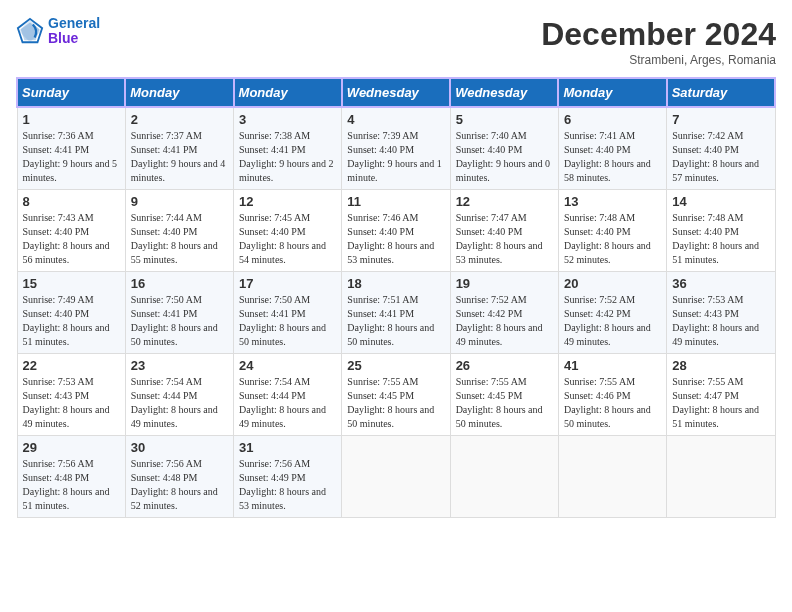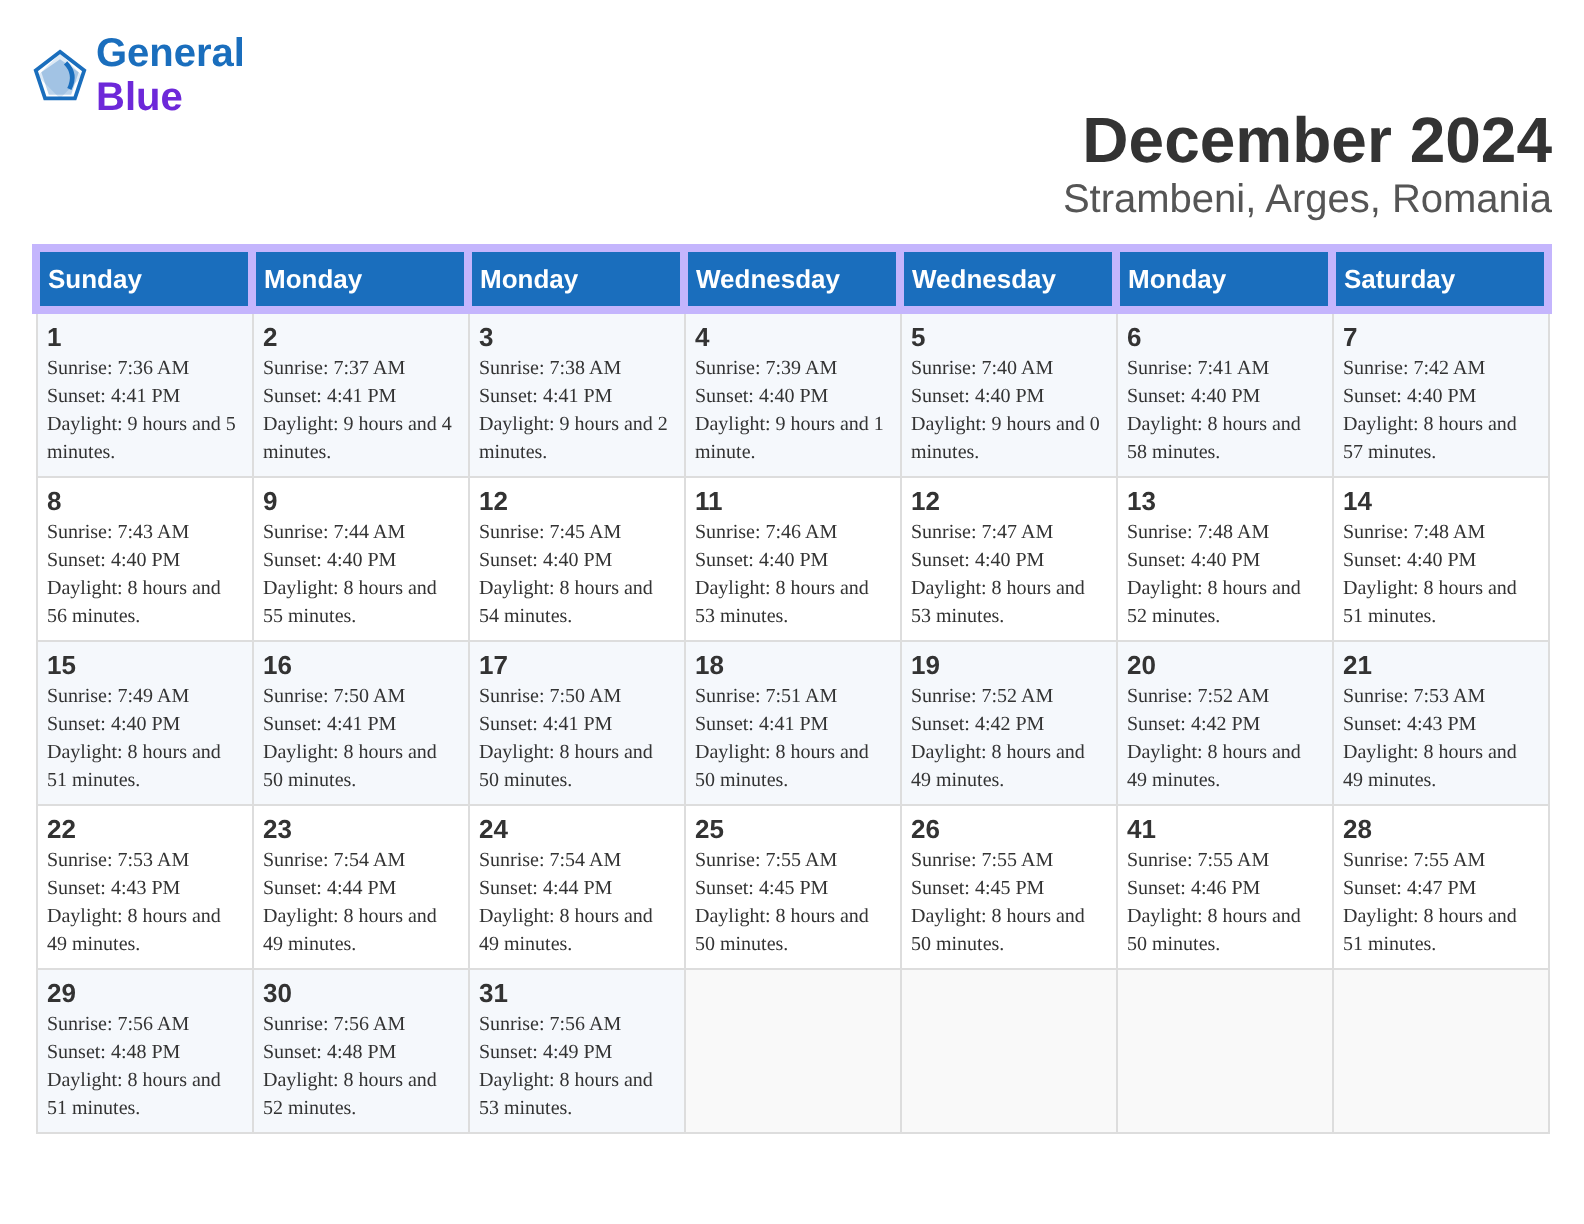--- a/index.html
+++ b/index.html
@@ -15,58 +15,58 @@
       justify-content: space-between;
       align-items: flex-start;
       margin-bottom: 10px;
     }
     .logo {
       display: flex;
       align-items: center;
       gap: 4px;
     }
     .logo-text {
-      font-size: 20px;
+      font-size: 14px;
       font-weight: bold;
       color: #333;
       line-height: 1.1;
     }
     .logo-text span {
       color: #1a6ebd;
     }
     .logo-icon {
       width: 28px;
       height: 28px;
     }
     .title-area {
       text-align: right;
-      margin-top: 36px;
     }
     .month-title {
       font-size: 32px;
       font-weight: bold;
       color: #333;
     }
     .subtitle {
-      font-size: 20px;
+      font-size: 12px;
       color: #555;
     }
     table {
       width: 100%;
       border-collapse: collapse;
       table-layout: fixed;
     }
     thead tr th {
       background-color: #1a6ebd;
       color: #fff;
       font-size: 13px;
       font-weight: bold;
       padding: 6px 4px;
       text-align: left;
-      border: 4px solid #c4b5fd;
+      border: 2px solid #c4b5fd;
+      font-style: italic;
     }
     tbody tr td {
       border: 1px solid #ddd;
       vertical-align: top;
       padding: 4px 5px;
       font-size: 10.5px;
       color: #333;
       background: #fff;
       height: 80px;
     }
@@ -207,21 +207,21 @@
         </td>
         <td>
           <span class="day-num">19</span>
           <div class="day-info">Sunrise: 7:52 AM<br>Sunset: 4:42 PM<br>Daylight: 8 hours and 49 minutes.</div>
         </td>
         <td>
           <span class="day-num">20</span>
           <div class="day-info">Sunrise: 7:52 AM<br>Sunset: 4:42 PM<br>Daylight: 8 hours and 49 minutes.</div>
         </td>
         <td>
-          <span class="day-num">21</span>
+          <span class="day-num">36</span>
           <div class="day-info">Sunrise: 7:53 AM<br>Sunset: 4:43 PM<br>Daylight: 8 hours and 49 minutes.</div>
         </td>
       </tr>
       <tr>
         <td>
           <span class="day-num">22</span>
           <div class="day-info">Sunrise: 7:53 AM<br>Sunset: 4:43 PM<br>Daylight: 8 hours and 49 minutes.</div>
         </td>
         <td>
           <span class="day-num">23</span>

